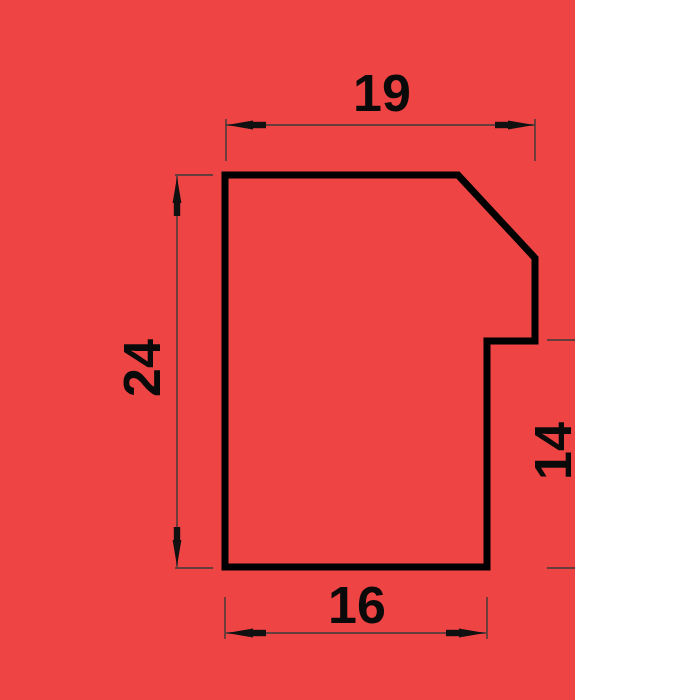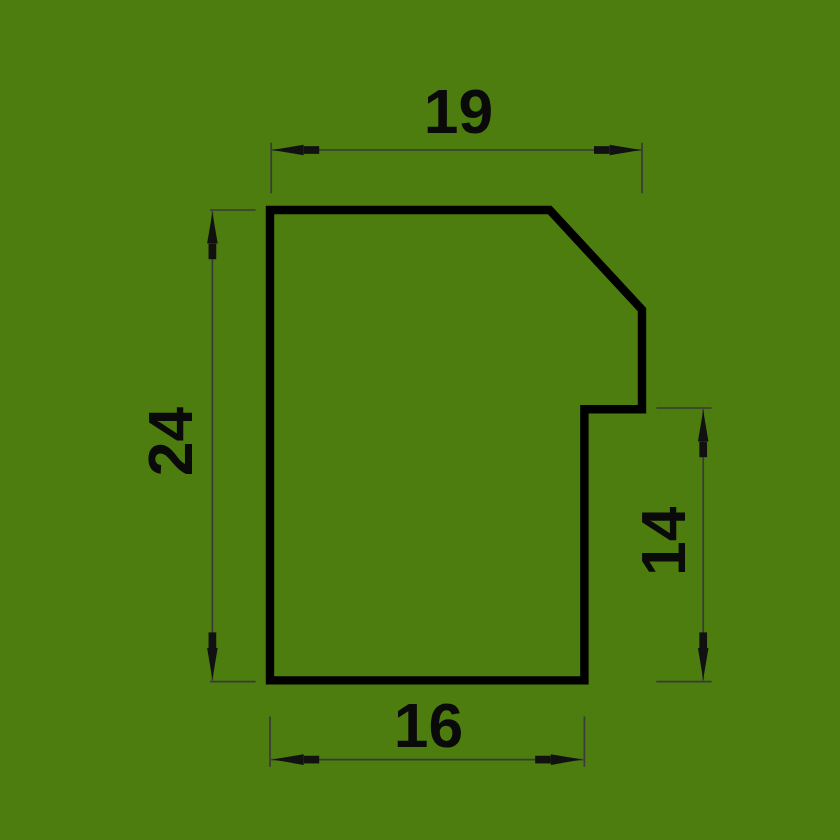--- a/index.html
+++ b/index.html
@@ -2,23 +2,23 @@
 <html><head>
 <meta charset="utf-8">
 <style>
   html, body {
     margin: 0;
     padding: 0;
     background: #ffffff;
   }
   #canvas {
     position: relative;
-    width: 700px;
+    width: 575px;
     height: 700px;
-    background: #4d7c0f;
+    background: #ef4444;
     overflow: hidden;
     font-family: "Liberation Sans", sans-serif;
   }
   svg { display: block; }
   .profile {
     fill: none;
     stroke-width: 7;
     stroke-linejoin: miter;
     stroke-linecap: square;
   }

